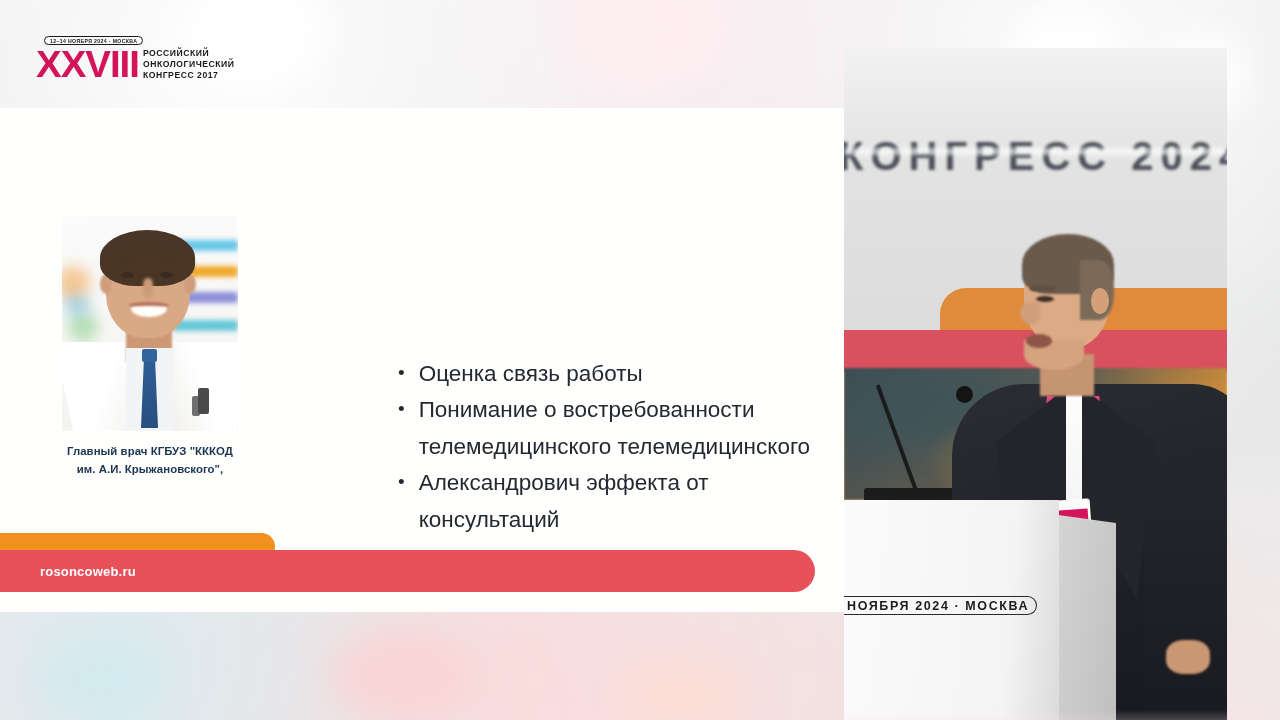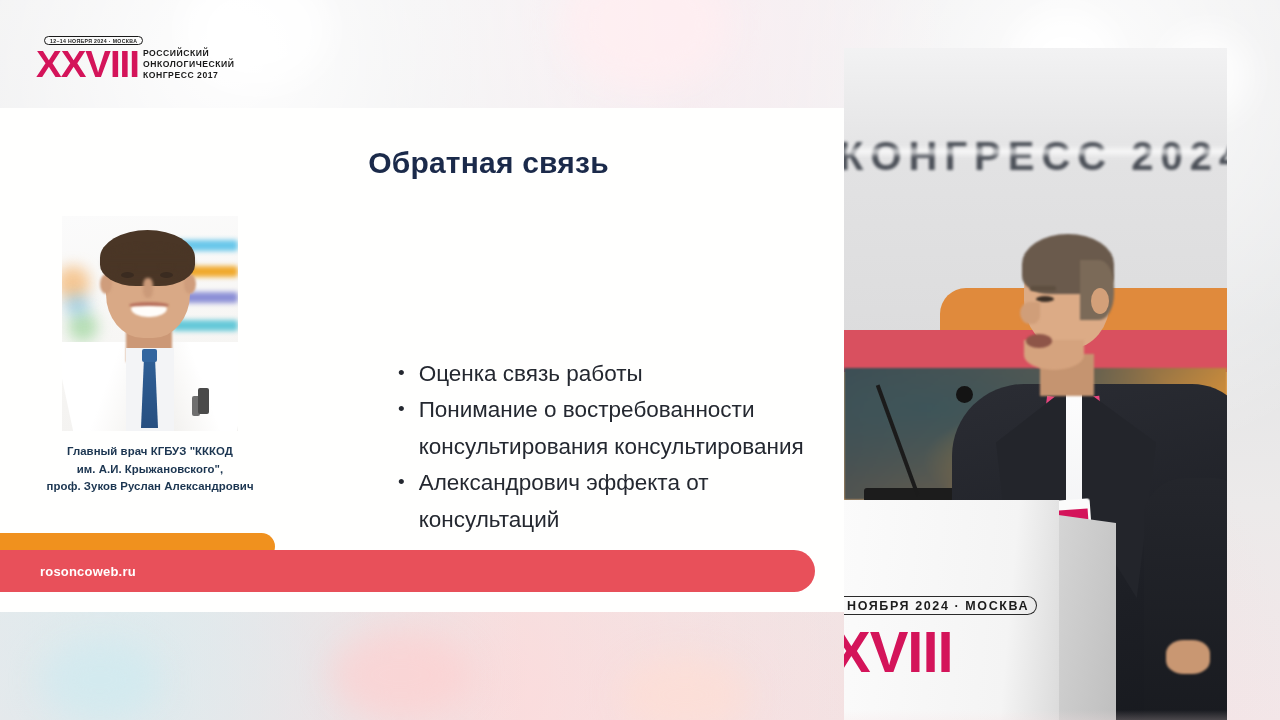--- a/index.html
+++ b/index.html
@@ -370,21 +370,20 @@
   <div class="logo-roman">XXVIII</div>
   <div class="logo-lines">
     <span>РОССИЙСКИЙ</span>
     <span>ОНКОЛОГИЧЕСКИЙ</span>
     <span>КОНГРЕСС 2017</span>
   </div>
 </div>
 
 <div class="slide">
 
-  <div class="slide-title">Обратная связь</div>
 
   <div class="photo-block">
     <div class="photo">
       <div class="ph-bg"></div>
       <div class="ph-stripe" style="top:24px;width:62px;background:#69c7ea;"></div>
       <div class="ph-stripe" style="top:50px;width:74px;background:#f0a92c;"></div>
       <div class="ph-stripe" style="top:76px;width:58px;background:#8b8fd6;"></div>
       <div class="ph-stripe" style="top:104px;width:66px;background:#64c8d8;"></div>
       <div class="ph-stripe" style="top:132px;width:70px;background:#9b3fc4;"></div>
       <div class="ph-blur" style="left:-6px;top:50px;width:34px;height:34px;background:rgba(242,160,70,.55);"></div>
@@ -407,32 +406,31 @@
       <div class="ph-eye-r"></div>
       <div class="ph-nose"></div>
       <div class="ph-lip"></div>
       <div class="ph-mouth"></div>
       <div class="ph-pen2"></div>
       <div class="ph-pen"></div>
     </div>
     <div class="photo-caption">
       <div>Главный врач КГБУЗ "КККОД</div>
       <div>им. А.И. Крыжановского",</div>
-      <div>проф. Зуков Руслан Александрович</div>
     </div>
   </div>
 
   <div class="bullets">
     <div class="bullet">
       <span class="bullet-dot">•</span>
       <span class="bullet-text">Оценка связь работы</span>
     </div>
     <div class="bullet">
       <span class="bullet-dot">•</span>
-      <span class="bullet-text">Понимание о востребованности консультирования консультирования</span>
+      <span class="bullet-text">Понимание о востребованности телемедицинского телемедицинского</span>
     </div>
     <div class="bullet">
       <span class="bullet-dot">•</span>
       <span class="bullet-text">Александрович эффекта от консультаций</span>
     </div>
   </div>
 
   <div class="bar-orange"></div>
   <div class="bar-red"></div>
   <div class="bar-url">rosoncoweb.ru</div>
@@ -469,16 +467,15 @@
   <div class="sp-hairside"></div>
   <div class="sp-ear"></div>
   <div class="sp-brow"></div>
   <div class="sp-eye"></div>
   <div class="sp-nose"></div>
   <div class="sp-mouth"></div>
 
   <div class="v-podium-side"></div>
   <div class="v-podium"></div>
   <div class="v-pod-badge"><span class="cap">НОЯБРЯ 2024 · МОСКВА</span></div>
-  <div class="v-pod-roman">XVIII</div>
 
   <div class="v-haze"></div>
 </div>
 
 </body></html>

